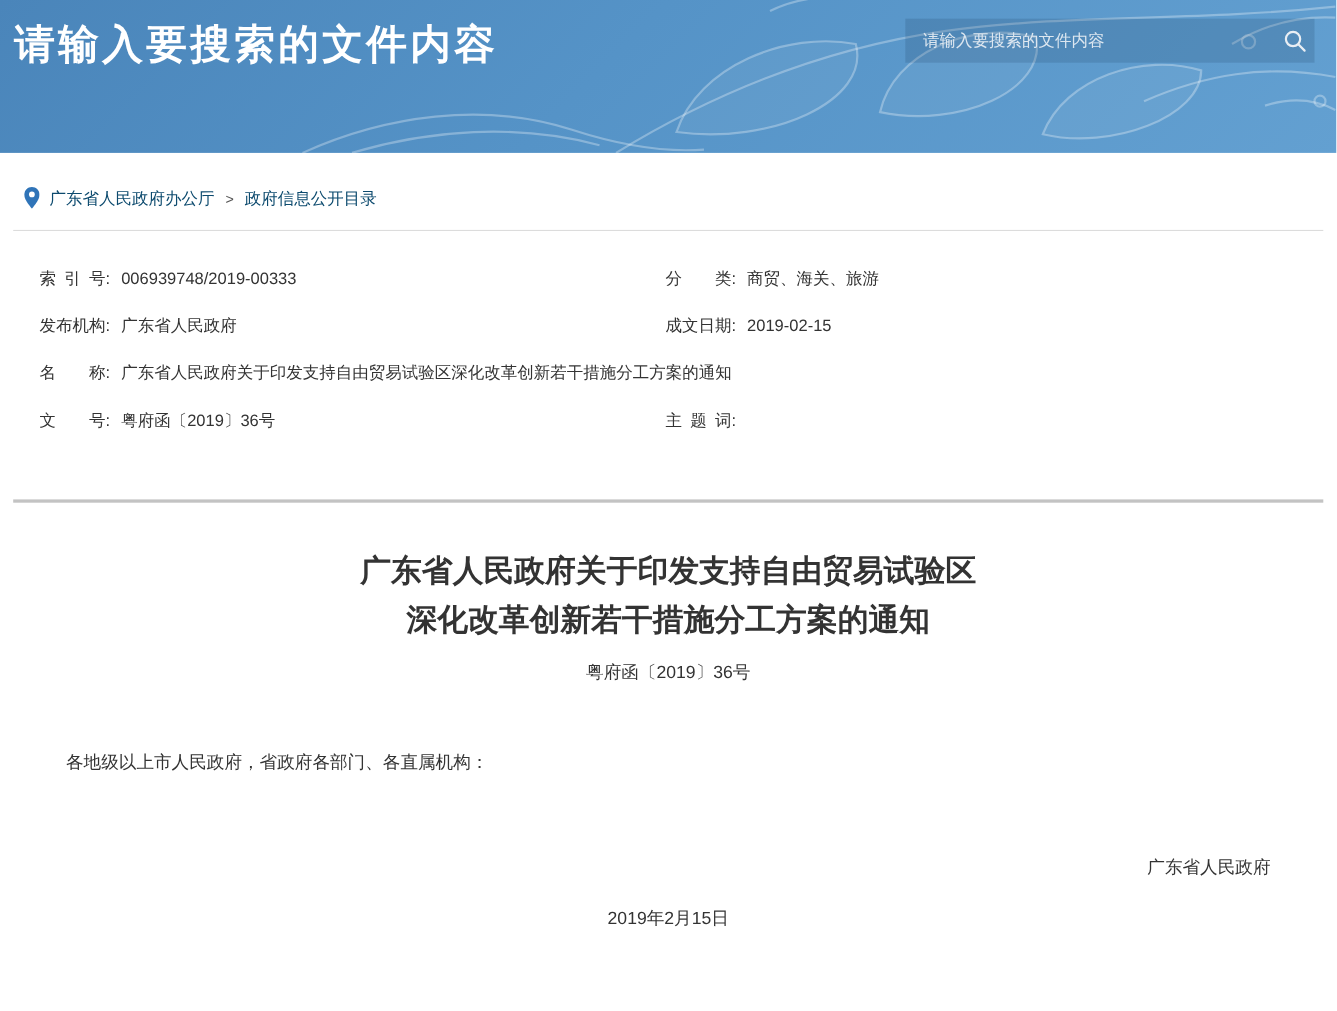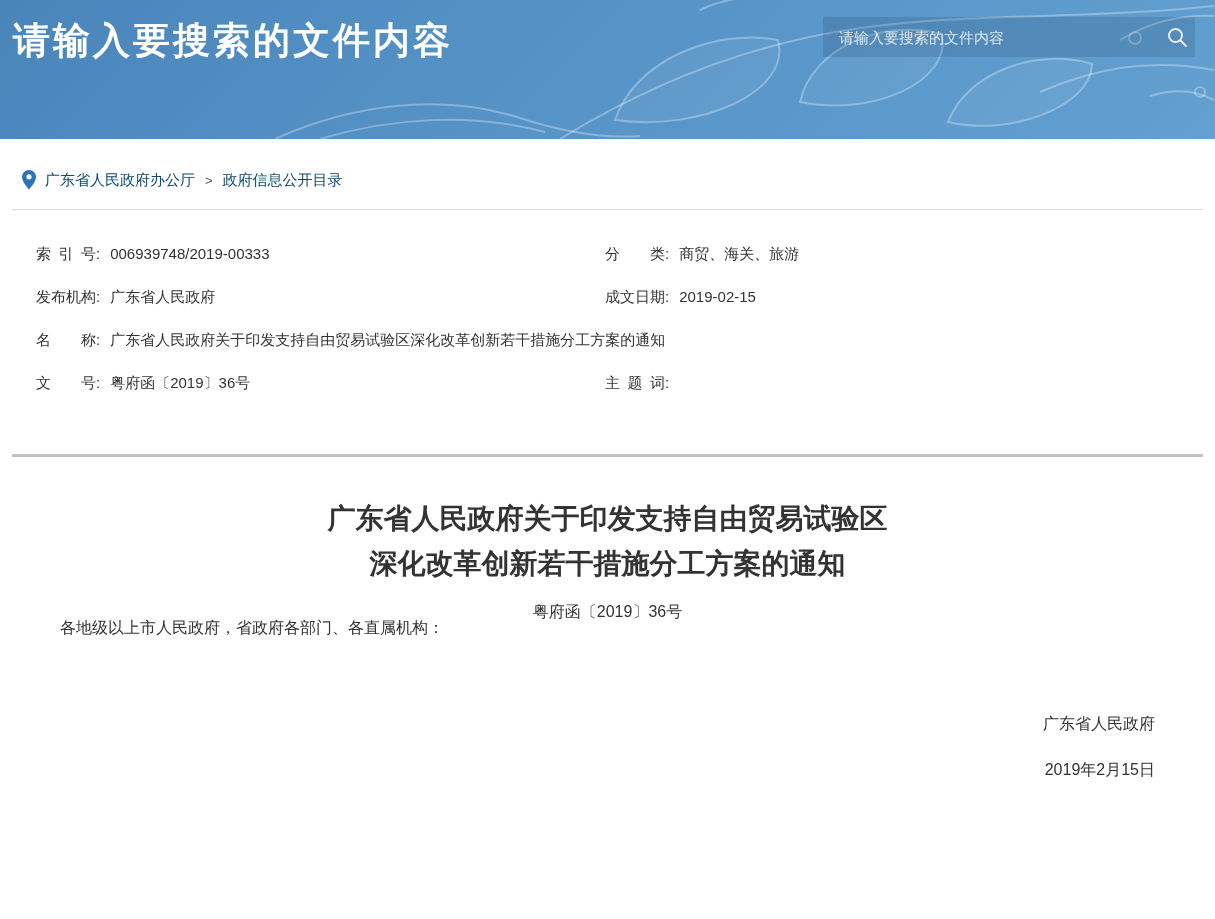--- a/index.html
+++ b/index.html
@@ -37,24 +37,24 @@
   .ml { display:inline-block; width:60px; text-align:justify; text-align-last:justify; color:#333; }
   .mc { display:inline-block; }
   .mv { margin-left:10px; color:#333; }
   .thick-divider { border:none; border-top:3px solid #c3c3c3; margin:36px 12px 0; }
 
   
   .doc { padding:52px 60px 0; font-size:16px; color:#333; }
   .doc-title-line { text-align:center; font-weight:bold; font-size:28px; line-height:20px;
                     margin-bottom:25px; color:#333; }
   .doc-num { text-align:center; font-size:16px; line-height:16px; margin-top:30px; }
-  .p-salutation { line-height:16px; white-space:nowrap; }
+  .p-salutation { margin-top:66px; line-height:16px; white-space:nowrap; }
   .p-body { margin-top:41px; line-height:16px; text-indent:2em; white-space:nowrap; }
   .sign { text-align:right; margin-top:79px; line-height:18px; }
-  .sign-date { text-align:right; margin-top:28px; line-height:18px; }
+  .sign-date { text-align:center; margin-top:28px; line-height:18px; }
 </style>
 </head>
 <body>
 
 <header class="hero">
   <svg class="hero-art" viewBox="0 0 1215 139" preserveAspectRatio="none">
     <g fill="none" stroke="rgba(255,255,255,0.30)" stroke-width="2">
       <path d="M275,139 C350,105 440,92 520,118 C560,131 600,139 640,136"></path>
       <path d="M320,139 C390,118 470,112 545,132"></path>
       <path d="M560,139 C640,90 740,45 860,28 C980,12 1080,20 1214,6"></path>

